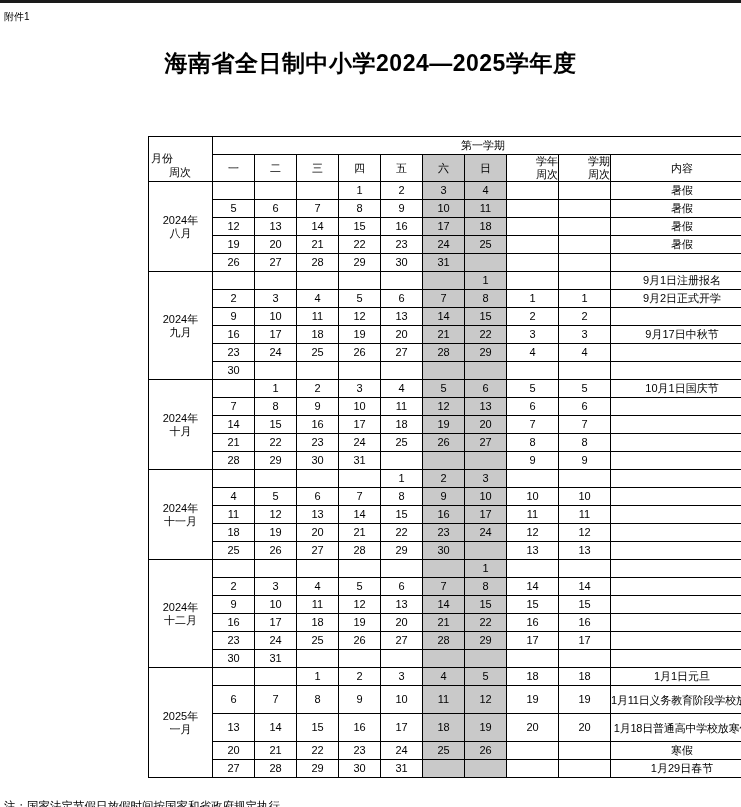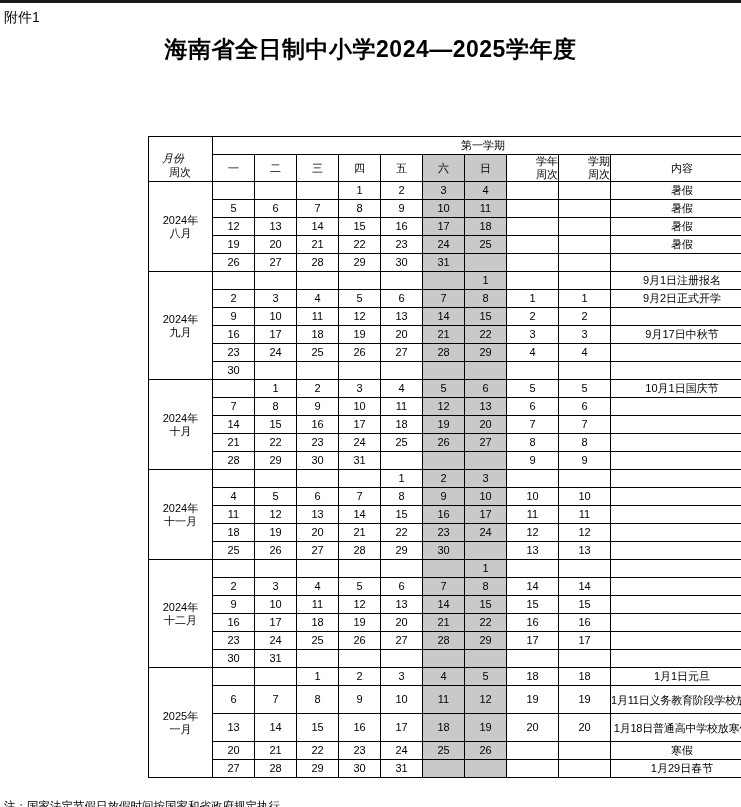--- a/index.html
+++ b/index.html
@@ -19,27 +19,27 @@
     position: absolute;
     top: 0; left: 0;
     width: 741px;
     height: 3px;
     background: #1a1a1a;
   }
   #attachment-label {
     position: absolute;
     top: 8px;
     left: 4px;
-    font-size: 14px;
+    font-size: 10px;
     line-height: 18px;
     letter-spacing: 0px;
   }
   #title-block {
     position: absolute;
-    top: 32px;
+    top: 46px;
     left: 0;
     width: 741px;
     text-align: center;
   }
   #title-block .title-line {
     font-size: 23px;
     font-weight: bold;
     line-height: 34px;
     letter-spacing: 0.5px;
   }
@@ -92,23 +92,22 @@
   th.corner {
     height: 46px;
     position: relative;
     text-align: left;
     vertical-align: top;
     font-size: 12px;
     line-height: 15px;
   }
   th.corner .lbl-month {
     position: absolute;
-    left: 13px;
+    left: 2px;
     bottom: 16px;
-    font-style: italic;
   }
   th.corner .lbl-week {
     position: absolute;
     left: 20px;
     bottom: 2px;
   }
   th.dayhead {
     height: 46px;
     font-size: 13px;
   }

